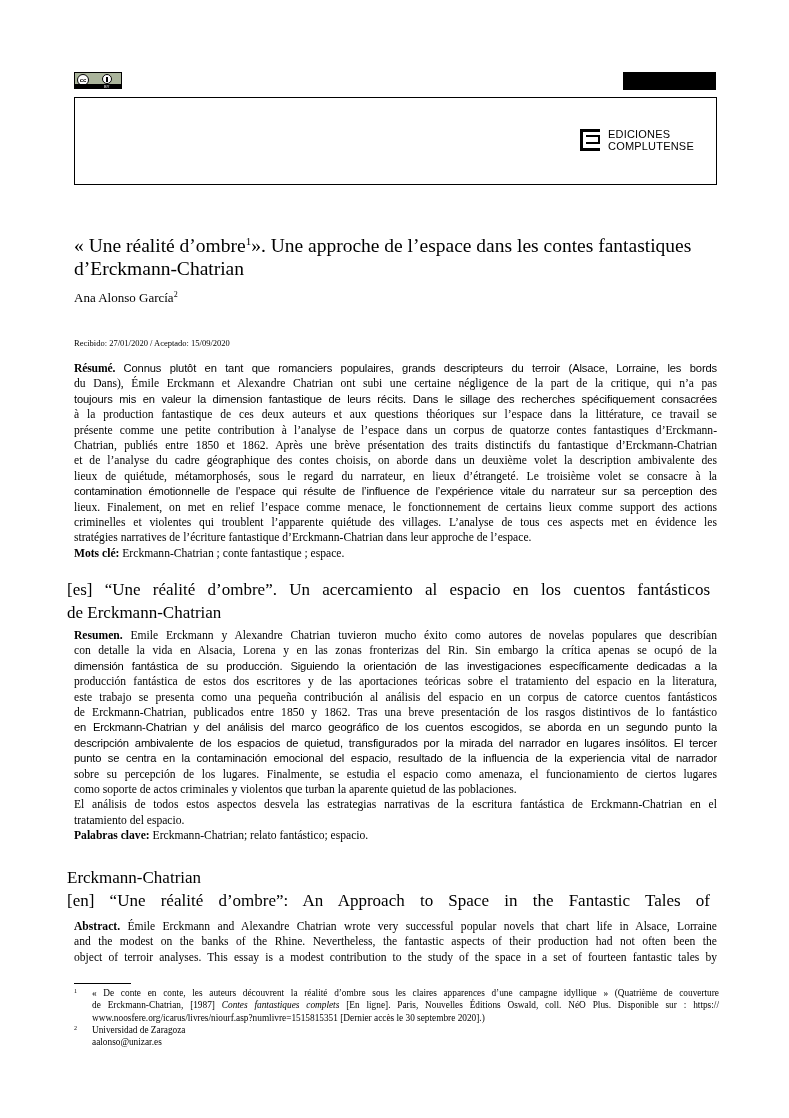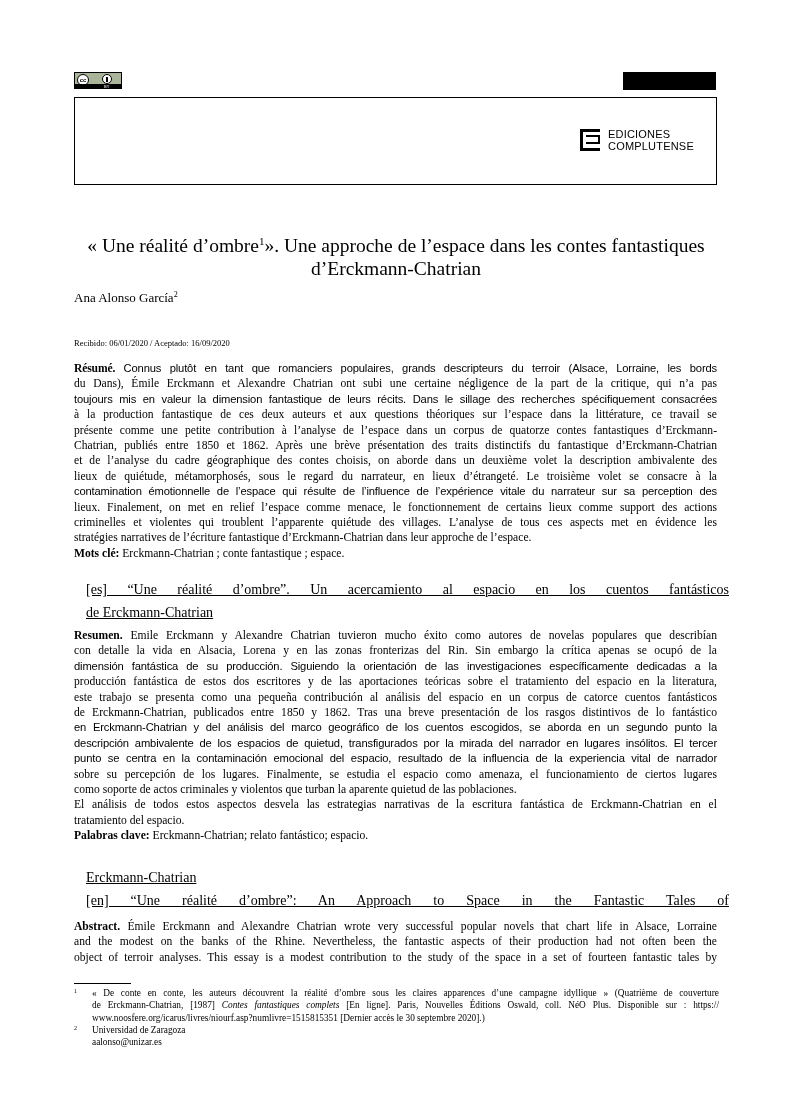--- a/index.html
+++ b/index.html
@@ -15,27 +15,27 @@
   .cc-badge .by { position: absolute; left: 29px; bottom: -1px; font: 4px "Liberation Sans", sans-serif; color: #fff; }
 
   .black-bar { left: 623px; top: 72px; width: 93px; height: 18px; background: #000; }
   .header-box { left: 74px; top: 97px; width: 643px; height: 88px; border: 1px solid #000; box-sizing: border-box; }
   .logo { left: 580px; top: 128px; display: flex; align-items: center; }
   .logo-mark { width: 20px; height: 22px; position: relative; margin-right: 8px; }
   .logo-mark span { position: absolute; background: #000; }
   .logo-text { font-family: "Liberation Sans", sans-serif; font-size: 11px; line-height: 12px; letter-spacing: 0.2px; }
 
   
-  .title-fr { left: 74px; top: 234px; width: 644px; font-size: 19.5px; line-height: 23px; text-align: center; }
+  .title-fr { left: 74px; top: 234px; width: 644px; font-size: 19.5px; line-height: 23px; }
   .title-fr sup { font-size: 11px; vertical-align: 7px; line-height: 0; }
   .author { left: 74px; top: 290px; font-size: 13px; }
   .author sup { font-size: 8px; vertical-align: 5px; line-height: 0; }
   .dates { left: 74px; top: 338px; font-size: 8.5px; }
 
-  .sec-title { left: 86px; width: 643px; font-size: 14px; line-height: 23px; text-align: justify; text-align-last: left; text-decoration: underline; }
+  .sec-title { left: 67px; width: 643px; font-size: 17px; line-height: 23px; text-align: justify; text-align-last: left; }
 
   .para { left: 74px; width: 643px; font-size: 11.5px; line-height: 15.4px; }
   .ln { display: block; white-space: nowrap; height: 15.4px; text-align: justify; text-align-last: justify; overflow: hidden; }
   .ln.last { text-align-last: left; }
   .ln.sans { font-family: "Liberation Sans", sans-serif; font-size: 11.2px; letter-spacing: -0.15px; }
   .ln.serif { font-family: "Liberation Serif", serif; font-size: 11.6px; }
   b { font-weight: bold; }
 
   .fn-rule { left: 74px; top: 983px; width: 57px; height: 1px; background: #000; }
   .fn { left: 74px; width: 645px; font-size: 9.3px; line-height: 12.4px; }
@@ -68,21 +68,21 @@
     <div>EDICIONES</div>
     <div>COMPLUTENSE</div>
   </div>
 </div>
 
 <div class="abs title-fr">
   <div><span>« Une réalité d’ombre</span><sup>1</sup><span>». Une approche de l’espace dans les contes fantastiques</span></div>
   <div>d’Erckmann-Chatrian</div>
 </div>
 <div class="abs author"><span>Ana Alonso García</span><sup>2</sup></div>
-<div class="abs dates">Recibido: 06/01/2020 / Aceptado: 16/09/2020</div>
+<div class="abs dates">Recibido: 27/01/2020 / Aceptado: 15/09/2020</div>
 
 <div class="abs para" style="top:361px">
   <span class="ln sans"><b class="serif-b" style="font-family:'Liberation Serif',serif;font-size:11.6px">Résumé.</b><span> Connus plutôt en tant que romanciers populaires, grands descripteurs du terroir (Alsace, Lorraine, les bords</span></span>
   <span class="ln serif">du Dans), Émile Erckmann et Alexandre Chatrian ont subi une certaine négligence de la part de la critique, qui n’a pas</span>
   <span class="ln sans">toujours mis en valeur la dimension fantastique de leurs récits. Dans le sillage des recherches spécifiquement consacrées</span>
   <span class="ln serif">à la production fantastique de ces deux auteurs et aux questions théoriques sur l’espace dans la littérature, ce travail se</span>
   <span class="ln serif">présente comme une petite contribution à l’analyse de l’espace dans un corpus de quatorze contes fantastiques d’Erckmann-</span>
   <span class="ln serif">Chatrian, publiés entre 1850 et 1862. Après une brève présentation des traits distinctifs du fantastique d’Erckmann-Chatrian</span>
   <span class="ln serif">et de l’analyse du cadre géographique des contes choisis, on aborde dans un deuxième volet la description ambivalente des</span>
   <span class="ln serif">lieux de quiétude, métamorphosés, sous le regard du narrateur, en lieux d’étrangeté. Le troisième volet se consacre à la</span>

